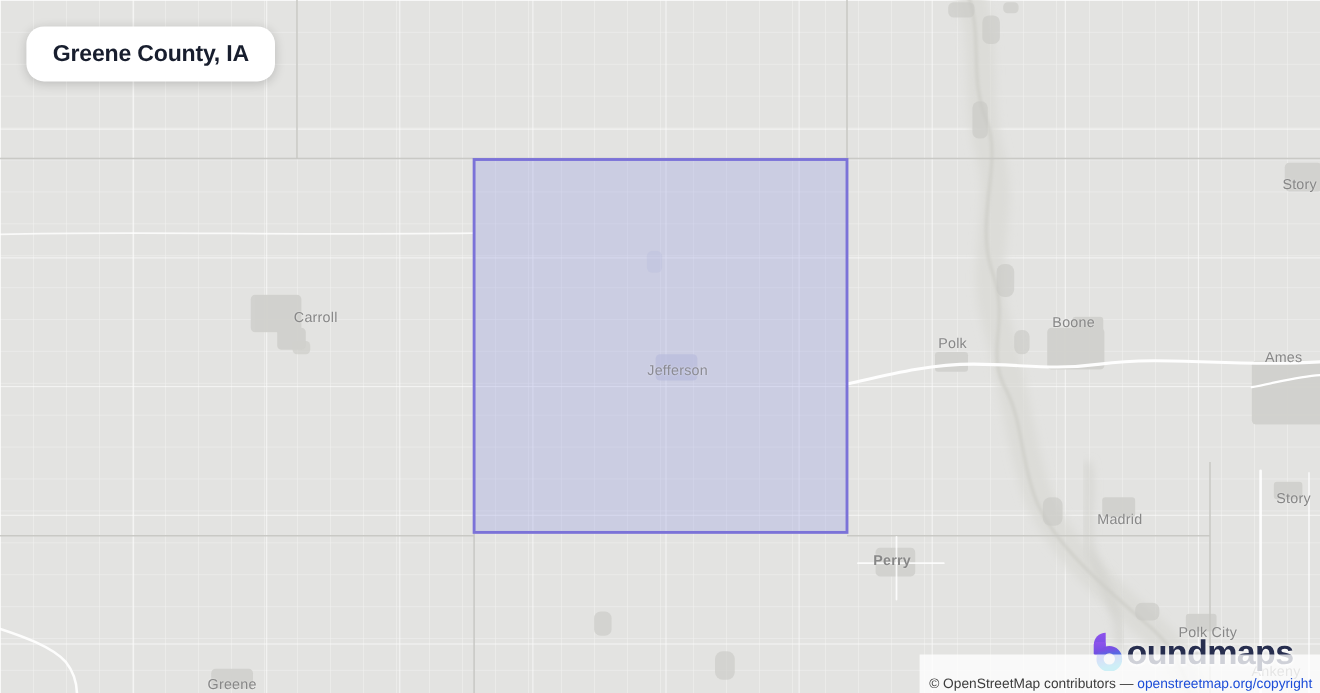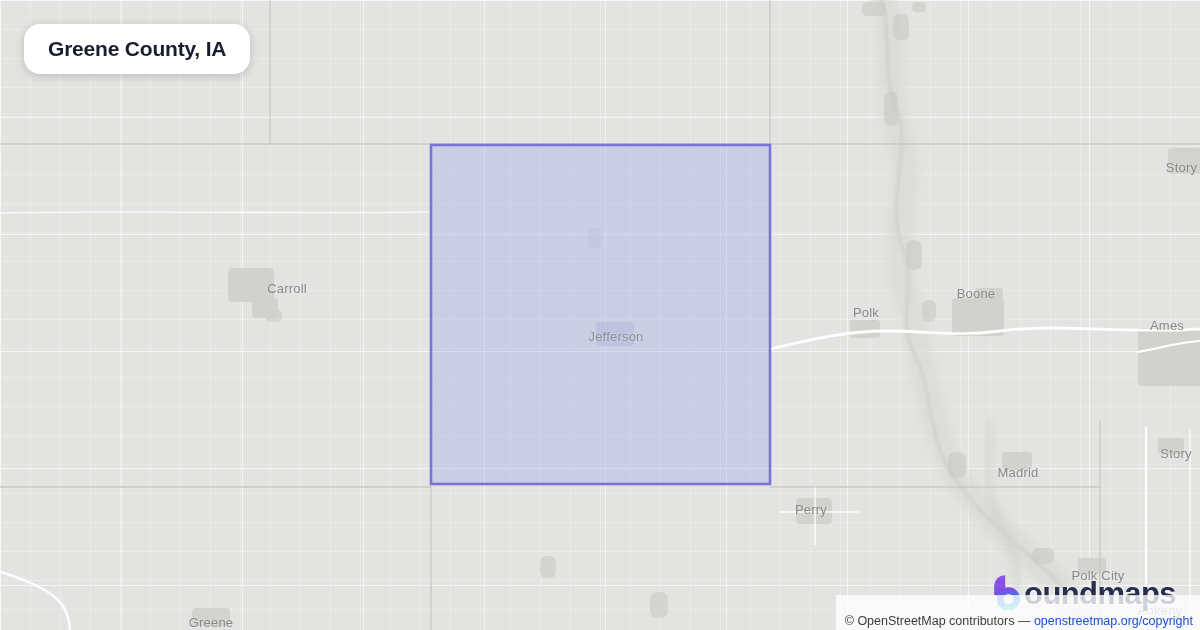--- a/index.html
+++ b/index.html
@@ -145,21 +145,21 @@
   </svg>
 
   <span class="map-label" style="left:251px;top:288px;margin-left:36px;">Carroll</span>
   <span class="map-label inside-county" style="left:616px;top:336px;">Jefferson</span>
   <span class="map-label" style="left:866px;top:312px;">Polk</span>
   <span class="map-label" style="left:976px;top:293px;">Boone</span>
   <span class="map-label" style="left:1167px;top:325px;">Ames</span>
   <span class="map-label" style="left:1195px;top:167px;">Story City</span>
   <span class="map-label" style="left:1018px;top:472px;">Madrid</span>
   <span class="map-label" style="left:1176px;top:453px;">Story</span>
-  <span class="map-label" style="left:811px;top:509px;">Perry</span>
+  <span class="map-label" style="left:811px;top:509px;font-weight:bold;">Perry</span>
   <span class="map-label" style="left:1098px;top:575px;">Polk City</span>
   <span class="map-label" style="left:1160px;top:610px;">Ankeny</span>
   <span class="map-label" style="left:211px;top:622px;">Greene</span>
 </div>
 
 <div class="title-card">
   <h1>Greene County, IA</h1>
 </div>
 
 <div class="brand-logo">

